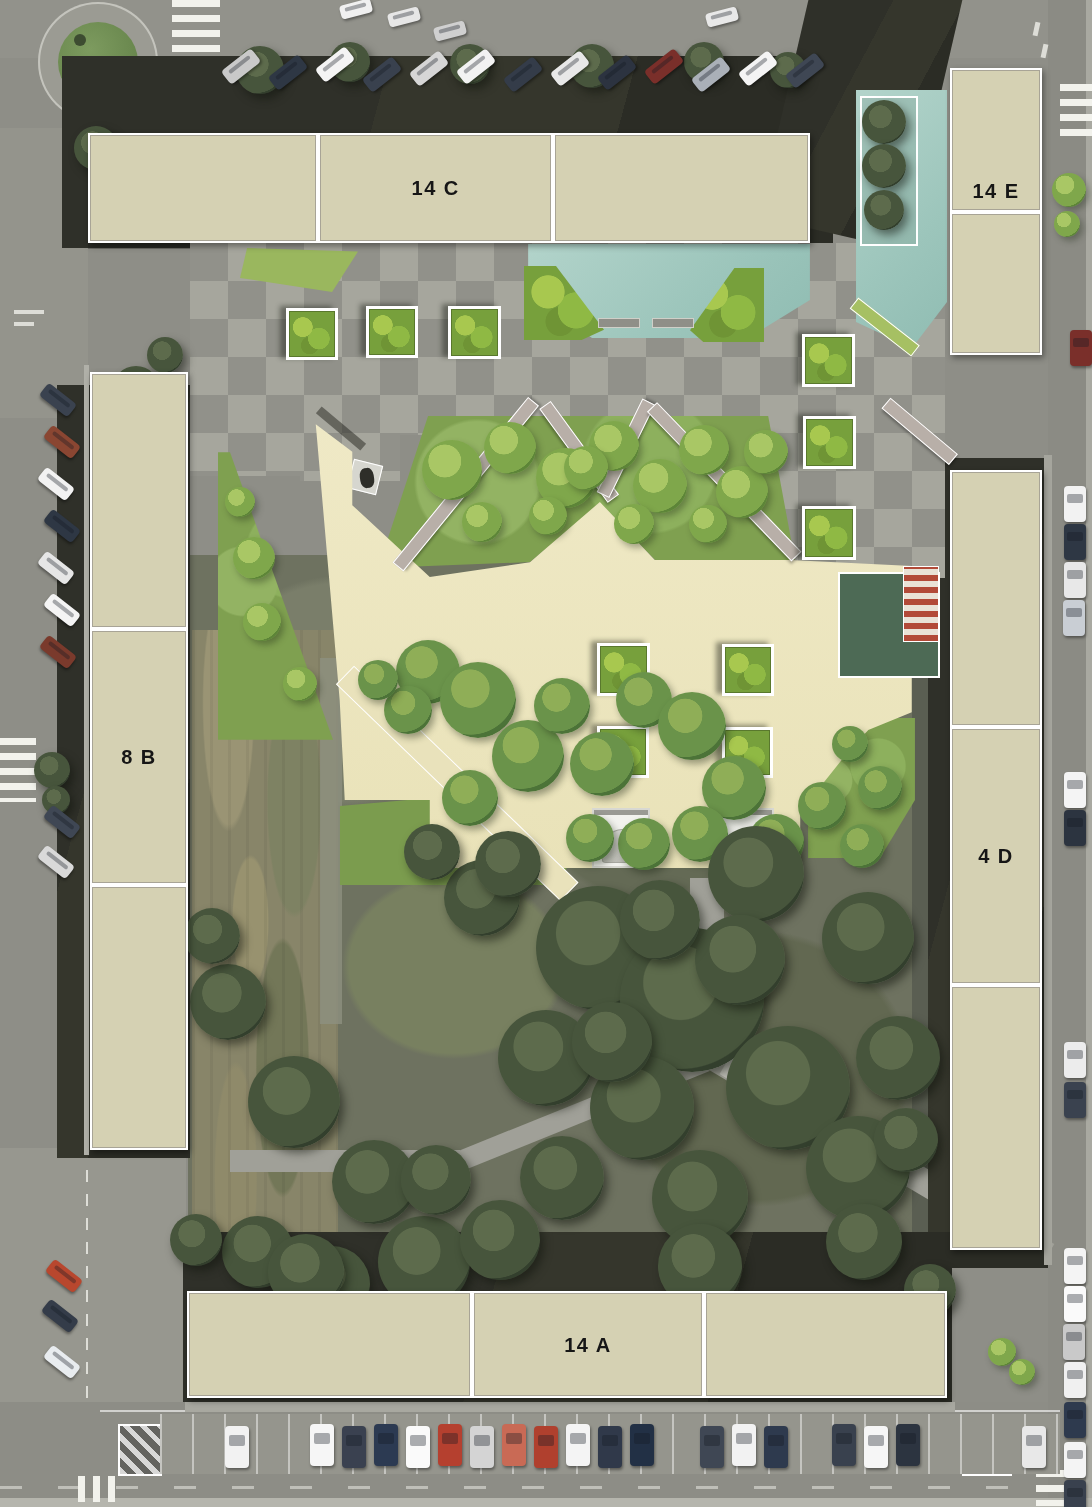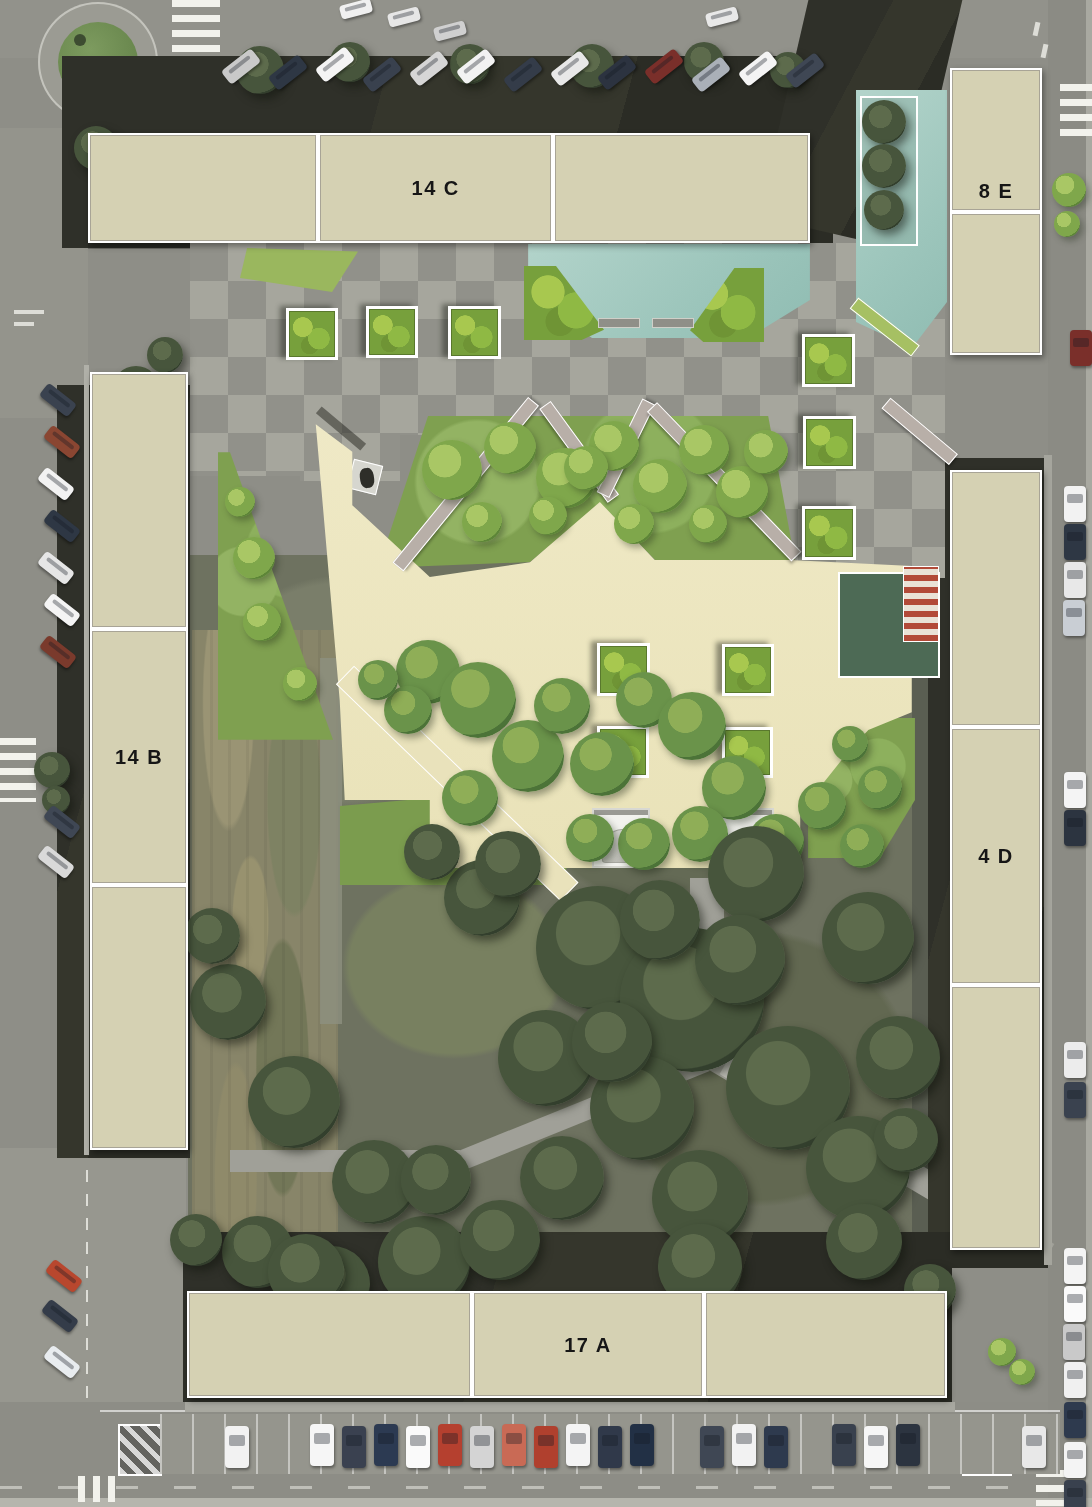--- a/index.html
+++ b/index.html
@@ -387,34 +387,34 @@
       <div class="block h" style="left: 88px; top: 133px; width: 722px; height: 110px;">
         <div class="seg" style="width: 31.9%;"></div>
         <div class="seg" style="width: 32.5%;"></div>
         <div class="seg" style="width: 35.6%;"></div>
       </div>
       <span class="blabel" style="left: 435.643px; top: 188px;">14 C</span>
       <div class="block v" style="left: 950px; top: 68px; width: 92px; height: 287px;">
         <div class="seg" style="height: 50%;"></div>
         <div class="seg" style="height: 50%;"></div>
       </div>
-      <span class="blabel" style="left: 996px; top: 191.41px;">8 E</span>
+      <span class="blabel" style="left: 996px; top: 191.41px;">14 E</span>
       <div class="block v" style="left: 90px; top: 372px; width: 98px; height: 778px;">
         <div class="seg" style="height: 33%;"></div>
         <div class="seg" style="height: 33%;"></div>
         <div class="seg" style="height: 34%;"></div>
       </div>
-      <span class="blabel" style="left: 139px; top: 757.11px;">14 B</span>
+      <span class="blabel" style="left: 139px; top: 757.11px;">8 B</span>
       <div class="block v" style="left: 950px; top: 470px; width: 92px; height: 780px;">
         <div class="seg" style="height: 33%;"></div>
         <div class="seg" style="height: 33%;"></div>
         <div class="seg" style="height: 34%;"></div>
       </div>
       <span class="blabel" style="left: 996px; top: 856.1px;">4 D</span>
       <div class="block h" style="left: 187px; top: 1291px; width: 760px; height: 107px;">
         <div class="seg" style="width: 37.5%;"></div>
         <div class="seg" style="width: 30.5%;"></div>
         <div class="seg" style="width: 32%;"></div>
       </div>
-      <span class="blabel" style="left: 587.9px; top: 1344.5px;">17 A</span>
+      <span class="blabel" style="left: 587.9px; top: 1344.5px;">14 A</span>
     </div>
 
 </div>
 
 </body></html>

